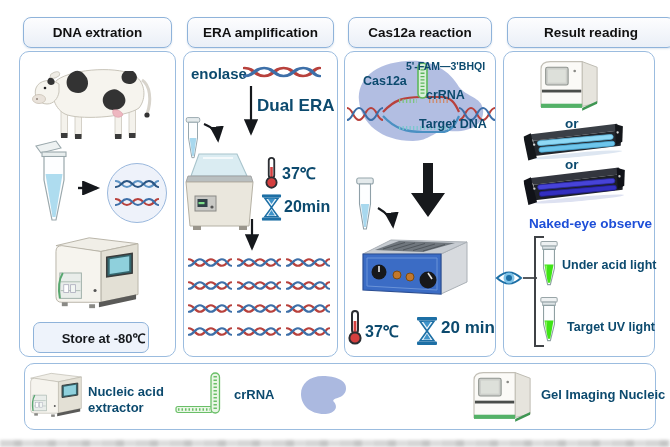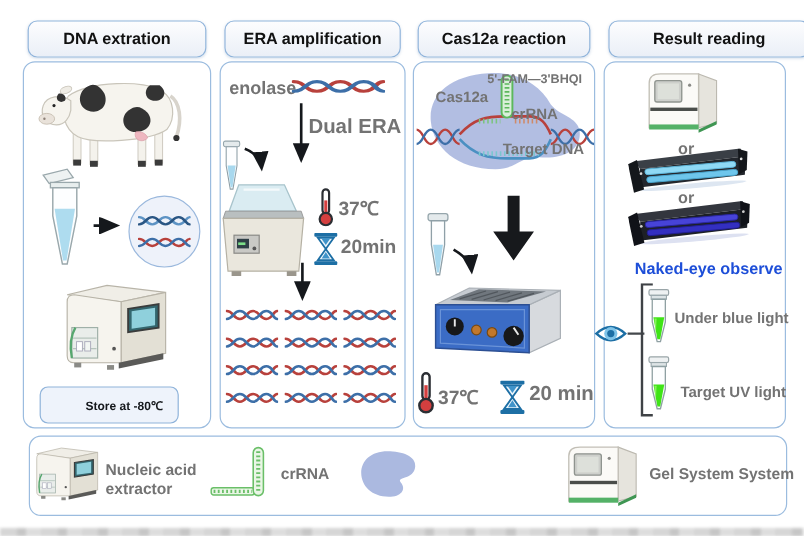--- a/index.html
+++ b/index.html
@@ -3,23 +3,23 @@
 <meta charset="utf-8">
 <style>
   html,body{margin:0;padding:0;background:#fff;}
   #stage{position:relative;width:670px;height:447px;background:#fff;overflow:hidden;
          font-family:"Liberation Sans",sans-serif;color:#15181c;}
   .abs{position:absolute;}
   .panel{position:absolute;border:1.6px solid #9bbcdf;border-radius:10px;background:#fff;box-sizing:border-box;}
   .hdr{position:absolute;border:1.6px solid #8fb3da;border-radius:8px;
        background:linear-gradient(#fdfdfe,#eaeff7);display:flex;align-items:center;justify-content:center;
        font-weight:700;font-size:13.5px;color:#111;box-sizing:border-box;box-shadow:0 1px 2px rgba(120,150,190,.25);}
-  .t{font-weight:700;color:#737373;white-space:nowrap;}
+  .t{font-weight:700;color:#0c4a6e;white-space:nowrap;}
   .storebox{position:absolute;border:1.5px solid #8fb3da;border-radius:7px;background:#eef3fb;
-            display:flex;align-items:center;justify-content:center;font-weight:700;font-size:10px;box-sizing:border-box;padding-left:25px;}
+            display:flex;align-items:center;justify-content:center;font-weight:700;font-size:13px;box-sizing:border-box;padding-left:25px;}
   .legendbox{position:absolute;border:1.6px solid #9bbcdf;border-radius:10px;background:#fff;box-sizing:border-box;}
   .circle{position:absolute;border:1.5px solid #9ab8dd;border-radius:50%;background:#eef2fa;
           display:flex;flex-direction:column;align-items:center;justify-content:center;gap:6px;box-sizing:border-box;}
   .helixgrid{position:absolute;display:flex;flex-wrap:wrap;column-gap:5px;row-gap:10px;}
   .blur-strip{position:absolute;left:0;top:440px;width:670px;height:7px;
               background:repeating-linear-gradient(90deg,#cfcfcf 0 14px,#bdbdbd 14px 22px,#d8d8d8 22px 34px);
               filter:blur(1.4px);opacity:.85;}
 </style>
 </head>
 <body>
@@ -350,21 +350,21 @@
     <circle cx="14" cy="14" r="3" fill="#1d6fa5"></circle>
     <line x1="28" y1="14" x2="42" y2="14" stroke="#44484c" stroke-width="1.8"></line>
   </svg>
   <svg class="abs" style="left:533px;top:236px" width="12" height="112">
     <path d="M11,1 L2,1 L2,110 L11,110" fill="none" stroke="#3f4246" stroke-width="2"></path>
   </svg>
 
   <svg class="abs" style="left:539px;top:240px" width="20" height="47">
       <use href="#tube-green" width="20" height="47"></use>
     </svg>
-  <span class="t abs" style="left:562px;top:258px;font-size:12.5px">Under blue light</span>
+  <span class="t abs" style="left:562px;top:258px;font-size:12.5px">Under acid light</span>
   <svg class="abs" style="left:539px;top:296px" width="20" height="47">
       <use href="#tube-green" width="20" height="47"></use>
     </svg>
   <span class="t abs" style="left:567px;top:320px;font-size:12.5px">Target UV light</span>
 
   <div class="legendbox" style="left:24px;top:363px;width:632px;height:67px"></div>
 
   <svg class="abs" style="left:27px;top:366px" width="58" height="57" viewBox="0 0 96 86">
       <use href="#extractor" width="96" height="86"></use>
     </svg>
@@ -378,16 +378,16 @@
   </svg>
   <span class="t abs" style="left:234px;top:387px;font-size:13px">crRNA</span>
 
   <svg class="abs" style="left:299px;top:374px" width="48" height="42" viewBox="0 0 48 42">
     <path d="M24,2 C10,2 2,10 2,20 C2,31 11,40 25,40 C35,40 40,34 35,28 C31,23 46,26 47,15 C48,6 36,2 24,2 Z" fill="#abb9e0"></path>
   </svg>
 
   <svg class="abs" style="left:468px;top:367px" width="70" height="58" viewBox="0 0 74 62">
       <use href="#gelimager" width="74" height="62"></use>
     </svg>
-  <span class="t abs" style="left:541px;top:387px;font-size:13px">Gel System System</span>
+  <span class="t abs" style="left:541px;top:387px;font-size:13px">Gel Imaging Nucleic</span>
 
   <div class="blur-strip"></div>
 </div>
 
 </body></html>

